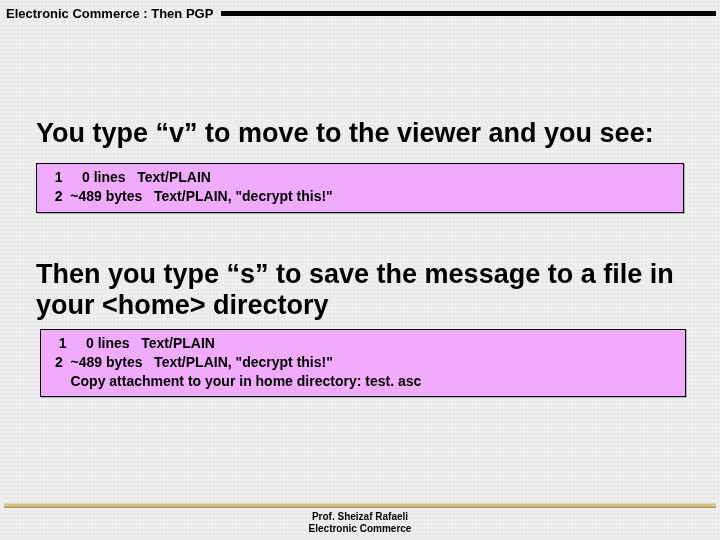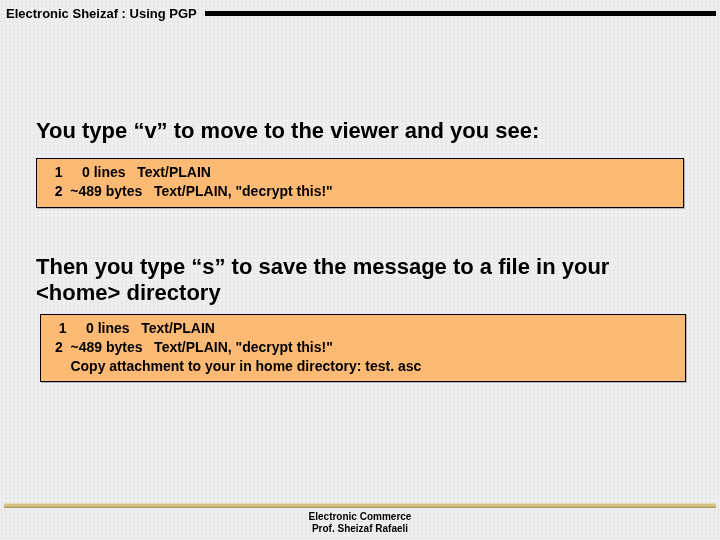--- a/index.html
+++ b/index.html
@@ -28,27 +28,27 @@
     white-space:nowrap;
   }
   .titlebar .rule{
     flex:1;height:5px;background:#000;
     margin-right:4px;
   }
   .content{
     padding:6px 36px 0 36px;
   }
   .h1{
-    font-size:22px;font-weight:bold;
+    font-size:27px;font-weight:bold;
     margin-top:86px;
     margin-bottom:14px;
   }
   .h1.second{margin-top:46px;margin-bottom:8px}
   .box{
-    background:#fdba74;
+    background:#f0abfc;
     border:1px solid #000;
     padding:4px 10px 6px 10px;
     box-shadow:1px 1px 0 rgba(0,0,0,.25);
     font-size:14px;font-weight:bold;
     line-height:1.35;
   }
   .box .row{white-space:pre}
   .box2{margin-left:4px;margin-right:-2px}
   .footer{
     position:absolute;left:0;right:0;bottom:6px;
@@ -61,21 +61,21 @@
     background:linear-gradient(#d9c98f,#c9b777);
     margin:0 4px 3px 4px;
     border-top:1px solid #e6dcb3;
     border-bottom:1px solid #ad9a5c;
   }
 </style>
 </head>
 <body>
 
 <div class="titlebar">
-  <span class="label">Electronic Sheizaf :  Using PGP</span>
+  <span class="label">Electronic Commerce :  Then PGP</span>
   <div class="rule"></div>
 </div>
 
 <div class="content">
 
   <div class="h1">You type “v” to move to the viewer and you see:</div>
 
   <div class="box">
     <div class="row">  1     0 lines   Text/PLAIN</div>
     <div class="row">  2  ~489 bytes   Text/PLAIN, "decrypt this!"</div>
@@ -86,15 +86,15 @@
   <div class="box box2">
     <div class="row">  1     0 lines   Text/PLAIN</div>
     <div class="row"> 2  ~489 bytes   Text/PLAIN, "decrypt this!"</div>
     <div class="row">     Copy attachment to your in home directory: test. asc</div>
   </div>
 
 </div>
 
 <div class="footer">
   <div class="bar"></div>
+  <div>Prof. Sheizaf Rafaeli</div>
   <div>Electronic Commerce</div>
-  <div>Prof. Sheizaf Rafaeli</div>
 </div>
 
 </body></html>

